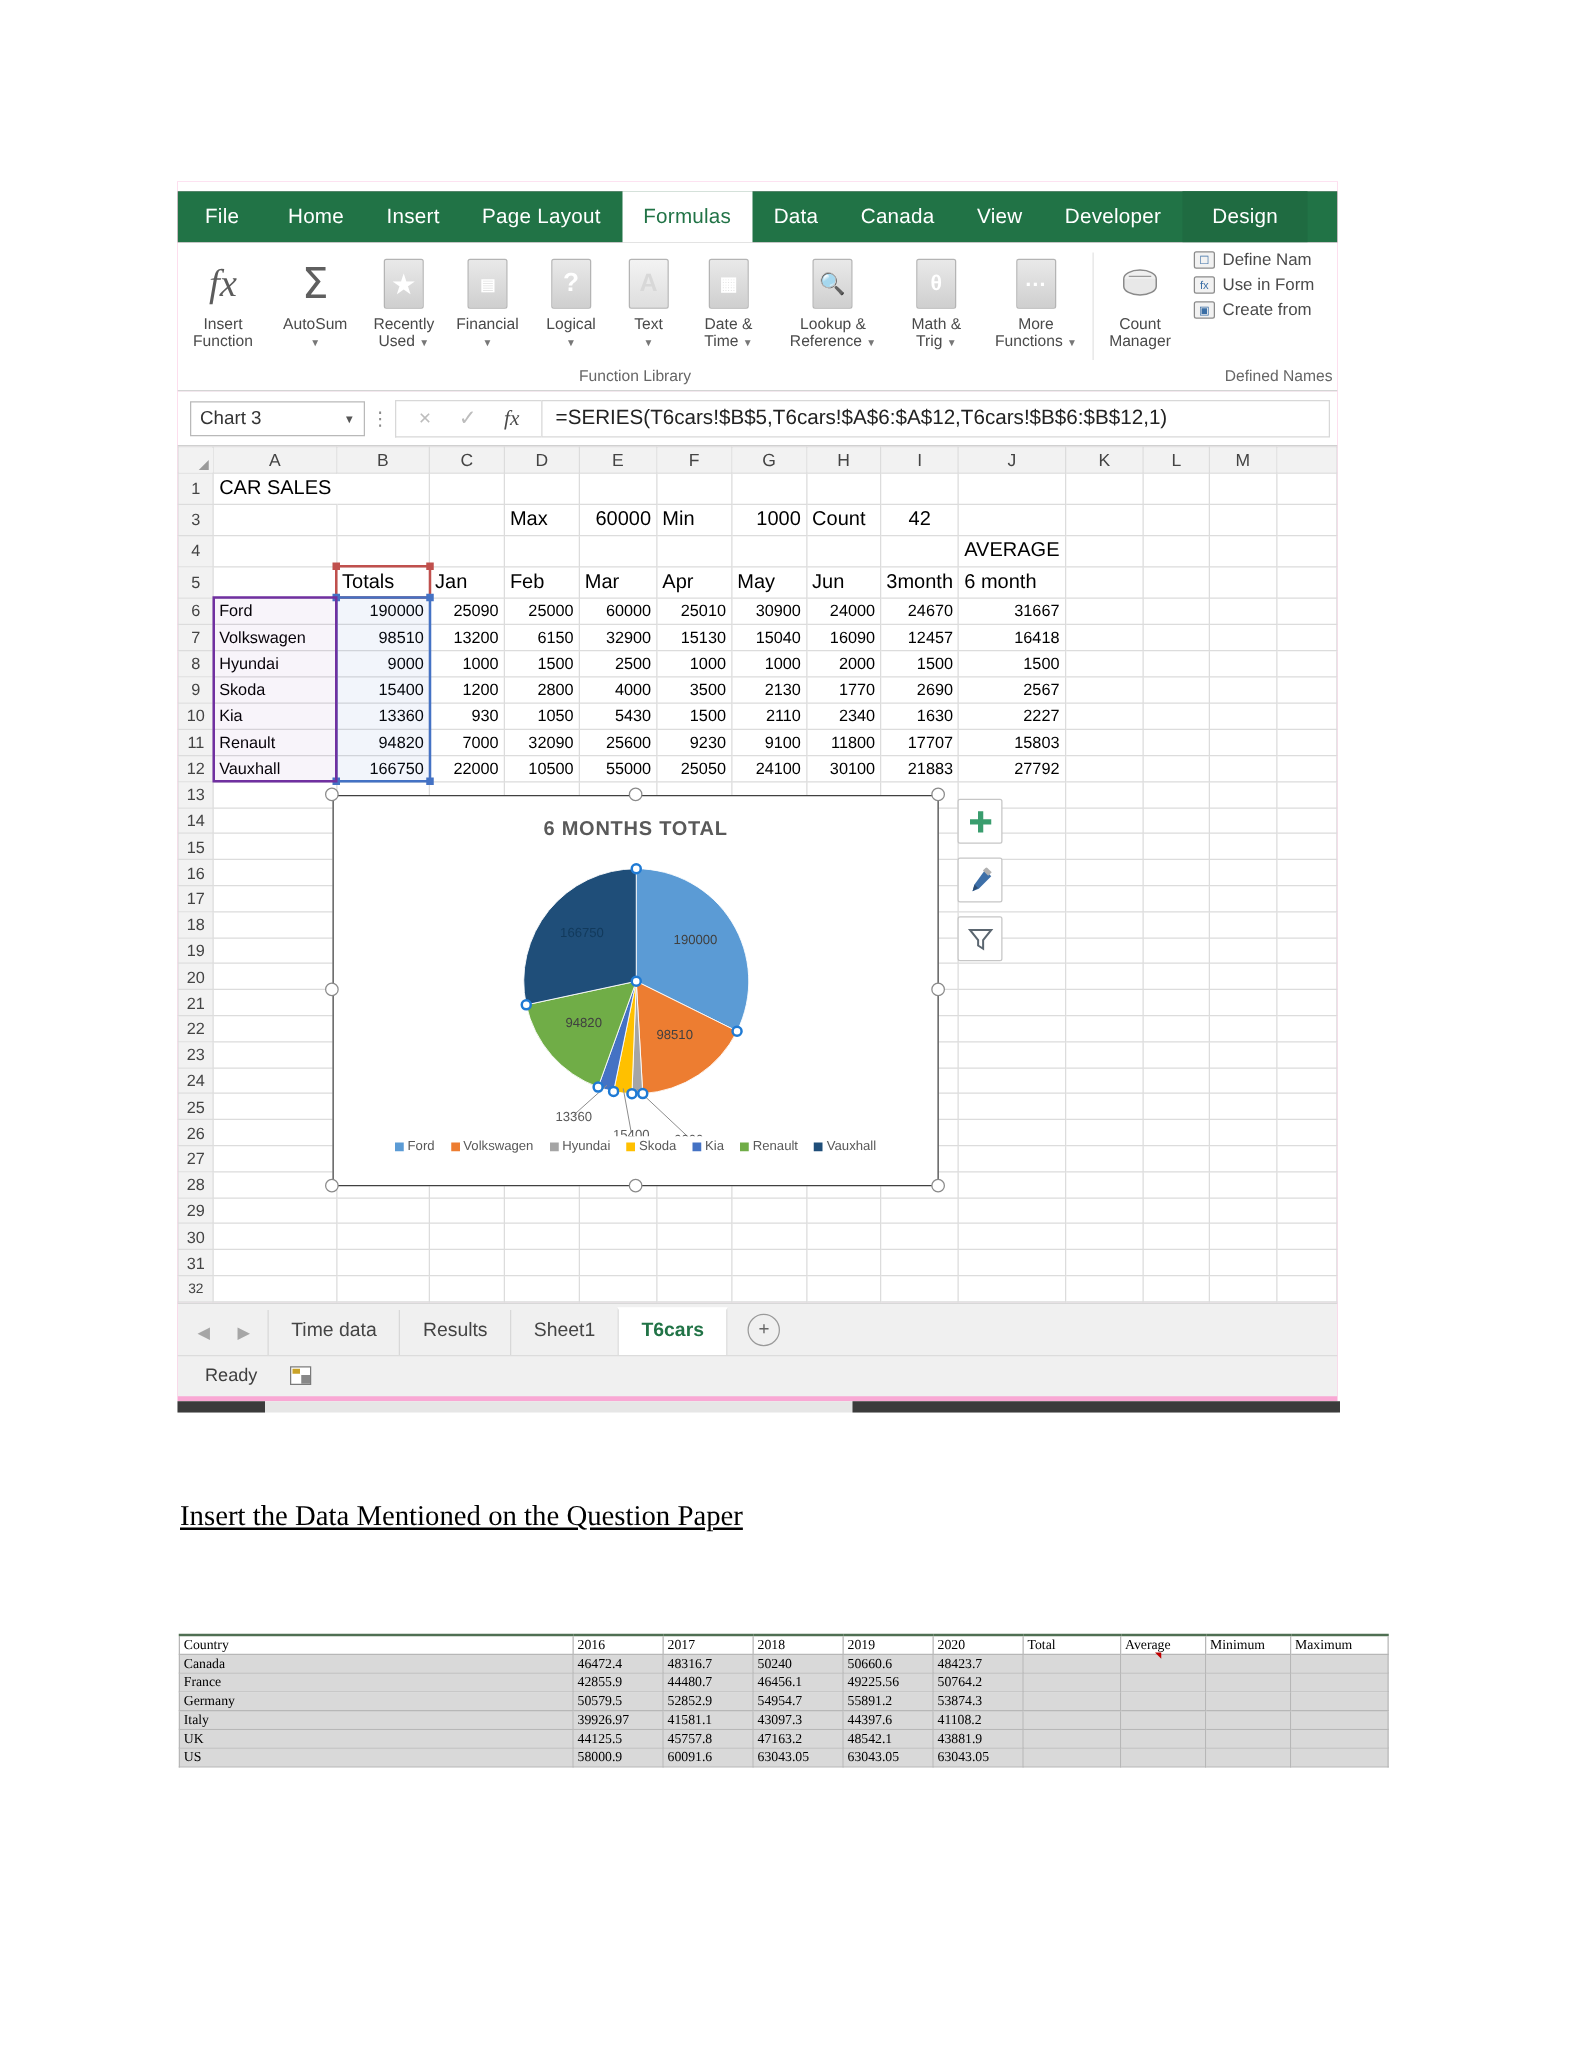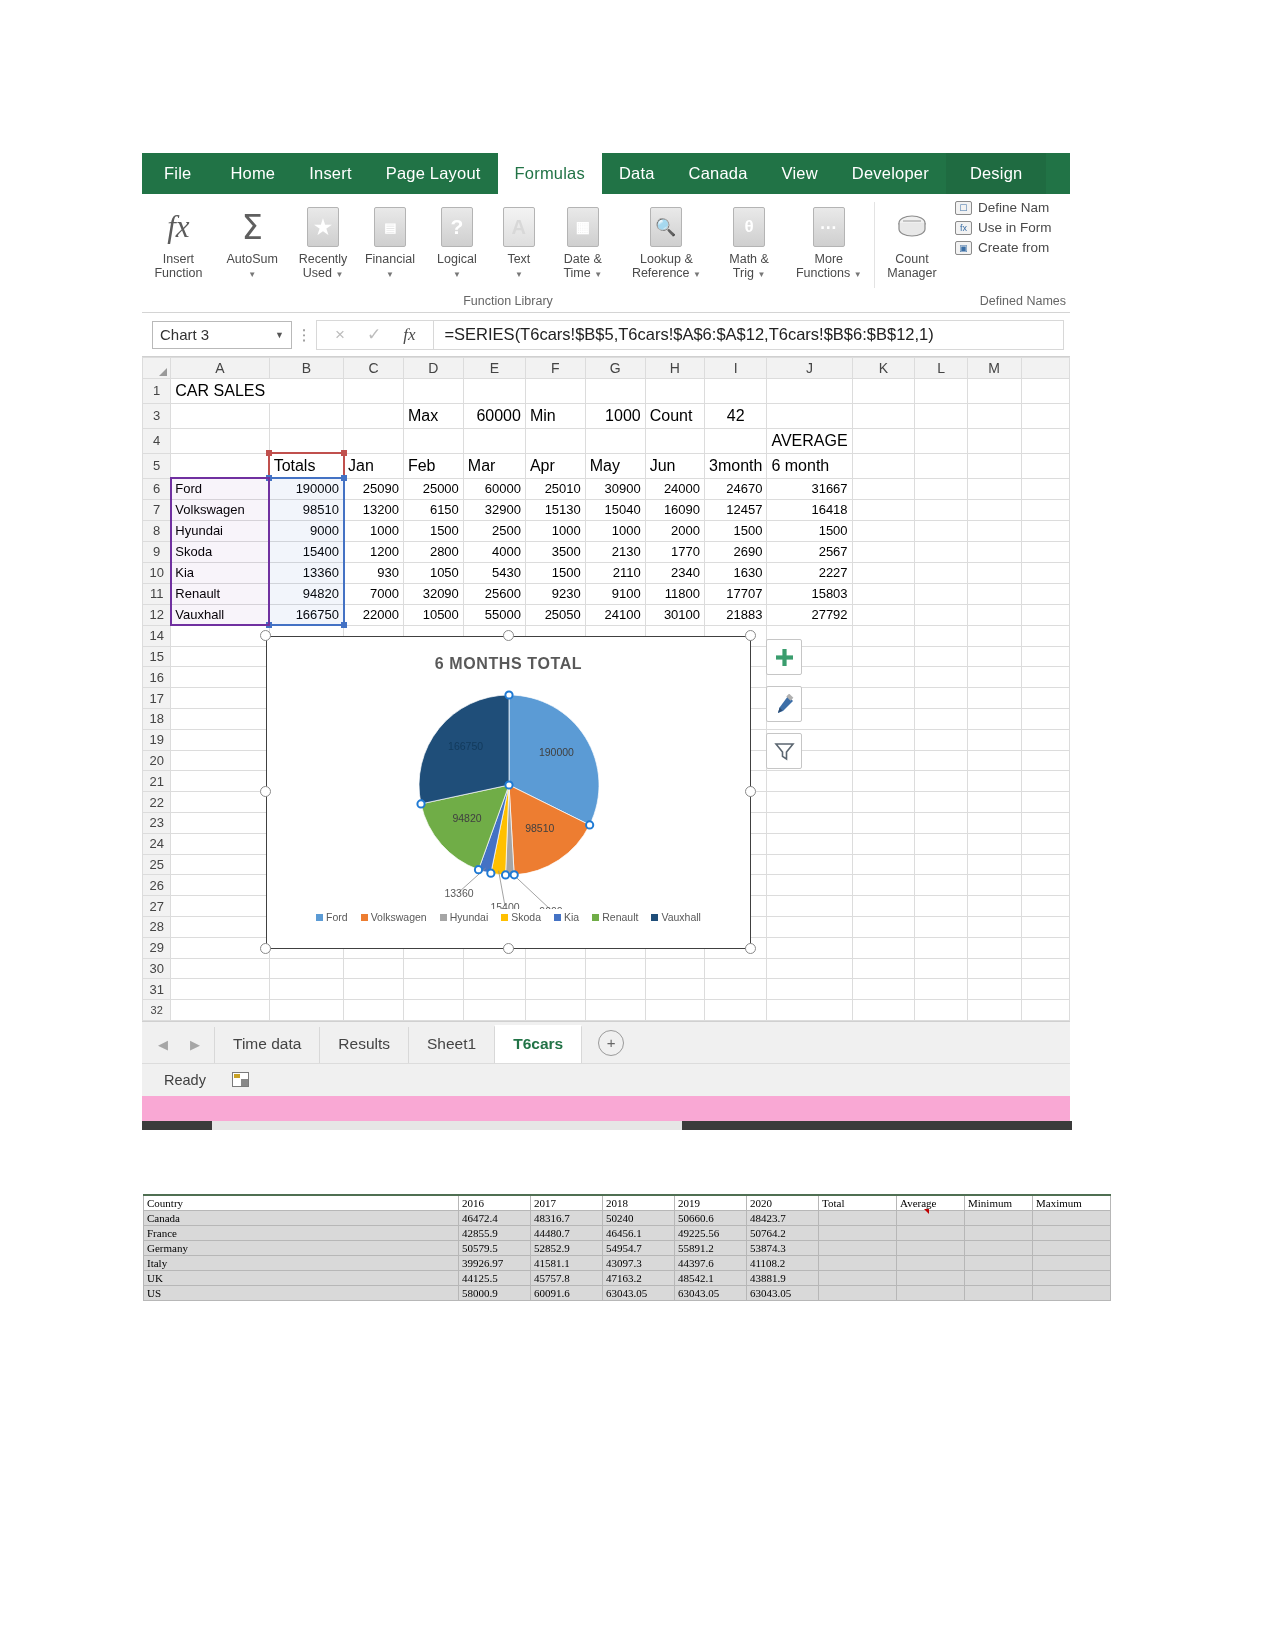--- a/index.html
+++ b/index.html
@@ -226,21 +226,21 @@
 
   
   .doc-heading{
     position:absolute; left:144px; top:1200px;
     font-family:"Liberation Serif", serif;
     font-size:23px; color:#000; text-decoration:underline;
   }
 
   
   #bottom-table{
-    position:absolute; left:143px; top:1194px; width:927px;
+    position:absolute; left:143px; top:1307px; width:927px;
   }
   table.btab{
     border-collapse:collapse; width:927px; table-layout:fixed;
     font-family:"Liberation Serif", serif; font-size:11px;
   }
   table.btab td{
     border:1px solid #b7b7b7; height:15px; padding:0 3px;
     white-space:nowrap; overflow:hidden;
   }
   table.btab tr.hdr td{ background:#ffffff; border-top:2px solid #4f6f52; }
@@ -656,20 +656,37 @@
             <td class="num">27792</td>
             <td></td>
             <td></td>
             <td></td>
             <td></td>
           </tr>
         </tbody>
 
       <tbody id="empty-rows">
           <tr style="height: 20.7px;">
+            <td class="rowhead">13</td>
+            <td></td>
+            <td></td>
+            <td></td>
+            <td></td>
+            <td></td>
+            <td></td>
+            <td></td>
+            <td></td>
+            <td></td>
+            <td></td>
+            <td></td>
+            <td></td>
+            <td></td>
+            <td></td>
+          </tr>
+          <tr style="height: 20.7px;">
             <td class="rowhead">14</td>
             <td></td>
             <td></td>
             <td></td>
             <td></td>
             <td></td>
             <td></td>
             <td></td>
             <td></td>
             <td></td>

